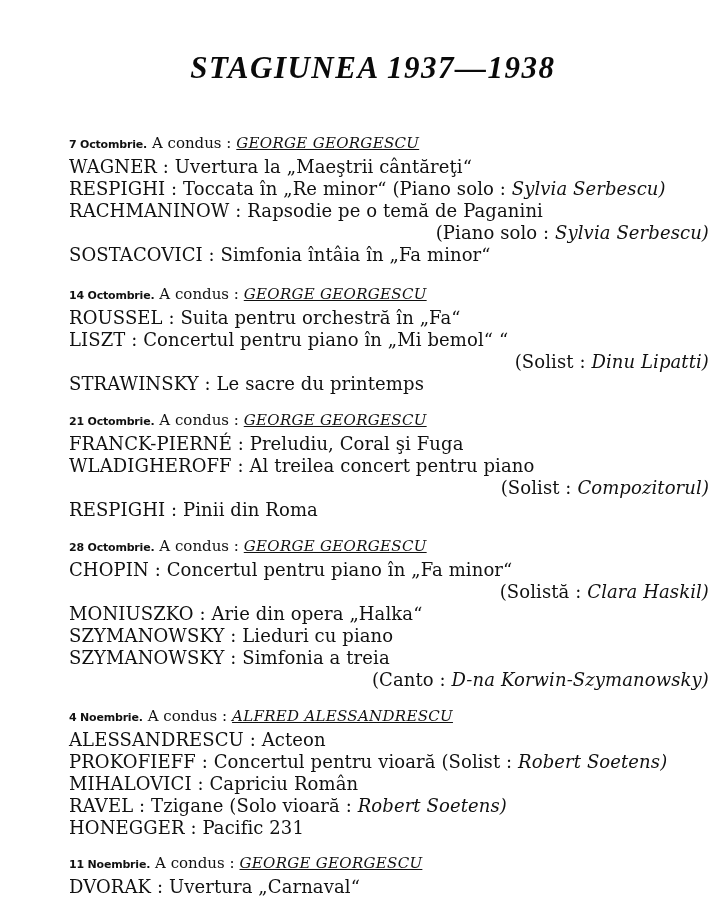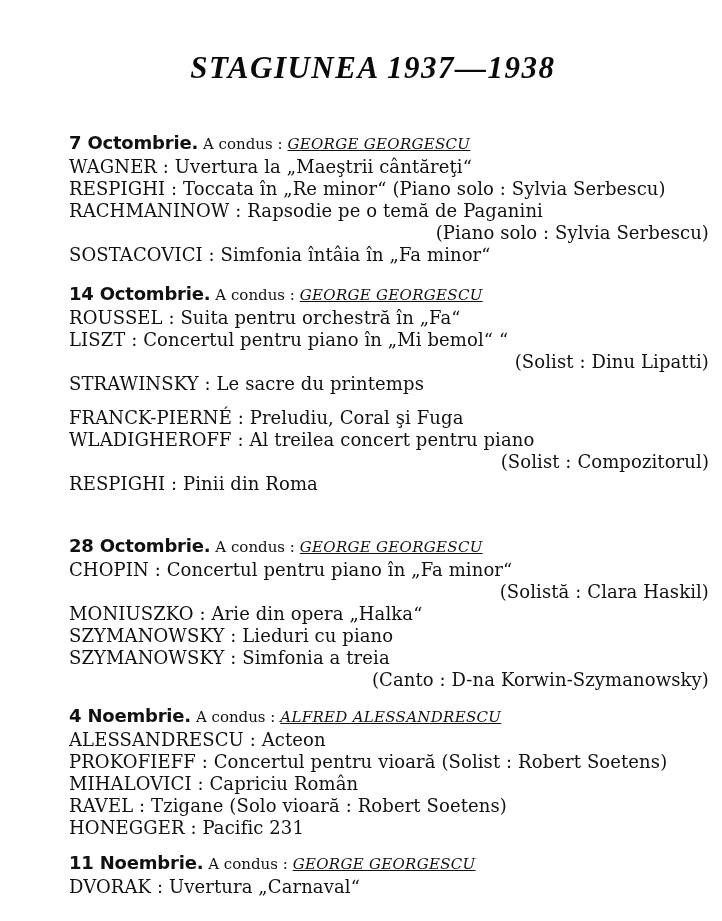--- a/index.html
+++ b/index.html
@@ -17,31 +17,31 @@
     font-size: 31px; letter-spacing: 1.5px; color: #0a0a0a;
     transform: scaleY(1.05);
   }
   .concert { position: absolute; left: 57px; width: 640px; }
   .hdr {
     height: 26px; line-height: 26px; white-space: nowrap;
     font-size: 15.5px;
   }
   .hdr .date {
     font-family: "DejaVu Sans", "Liberation Sans", sans-serif;
-    font-weight: bold; font-size: 18px; letter-spacing: -0.2px;
+    font-weight: bold; font-size: 11px; letter-spacing: -0.2px;
   }
   .hdr .led { font-family: "DejaVu Serif", serif; font-size: 15px; text-align: center; }
   .hdr .cond { font-style: italic; font-family: "DejaVu Serif", serif; font-size: 15px; letter-spacing: 0.3px; text-decoration: underline; }
   .line {
     height: 22px; line-height: 22px; white-space: nowrap;
     font-size: 18px; letter-spacing: 0.1px;
   }
   .line .comp { text-transform: none; }
   .line.right { text-align: right; padding-right: 0; }
-  .it { }
+  .it { font-style: italic; }
 </style>
 </head>
 <body>
 
 <div class="page">
   <div class="title">STAGIUNEA 1937—1938</div>
 
   <div id="concerts">
       <div class="concert" style="top: 130px;">
         <div class="hdr"><span class="date">7 Octombrie.</span> <span class="led">A condus :</span> <span class="cond">GEORGE GEORGESCU</span></div>
@@ -52,20 +52,21 @@
         <div class="line"><span class="comp">SOSTACOVICI</span> : <span>Simfonia întâia în „Fa minor“</span></div>
       </div>
       <div class="concert" style="top: 281px;">
         <div class="hdr"><span class="date">14 Octombrie.</span> <span class="led">A condus :</span> <span class="cond">GEORGE GEORGESCU</span></div>
         <div class="line"><span class="comp">ROUSSEL</span> : <span>Suita pentru orchestră în „Fa“</span></div>
         <div class="line"><span class="comp">LISZT</span> : <span>Concertul pentru piano în „Mi bemol“ “</span></div>
         <div class="line right"><span>(Solist :</span> <span class="it">Dinu Lipatti)</span></div>
         <div class="line"><span class="comp">STRAWINSKY</span> : <span>Le sacre du printemps</span></div>
       </div>
       <div class="concert" style="top: 407px;">
+        <div class="hdr"><span class="date">21 Octombrie.</span> <span class="led">A condus :</span> <span class="cond">GEORGE GEORGESCU</span></div>
         <div class="line"><span class="comp">FRANCK-PIERNÉ</span> : <span>Preludiu, Coral şi Fuga</span></div>
         <div class="line"><span class="comp">WLADIGHEROFF</span> : <span>Al treilea concert pentru piano</span></div>
         <div class="line right"><span>(Solist :</span> <span class="it">Compozitorul)</span></div>
         <div class="line"><span class="comp">RESPIGHI</span> : <span>Pinii din Roma</span></div>
       </div>
       <div class="concert" style="top: 533px;">
         <div class="hdr"><span class="date">28 Octombrie.</span> <span class="led">A condus :</span> <span class="cond">GEORGE GEORGESCU</span></div>
         <div class="line"><span class="comp">CHOPIN</span> : <span>Concertul pentru piano în „Fa minor“</span></div>
         <div class="line right"><span>(Solistă :</span> <span class="it">Clara Haskil)</span></div>
         <div class="line"><span class="comp">MONIUSZKO</span> : <span>Arie din opera „Halka“</span></div>

